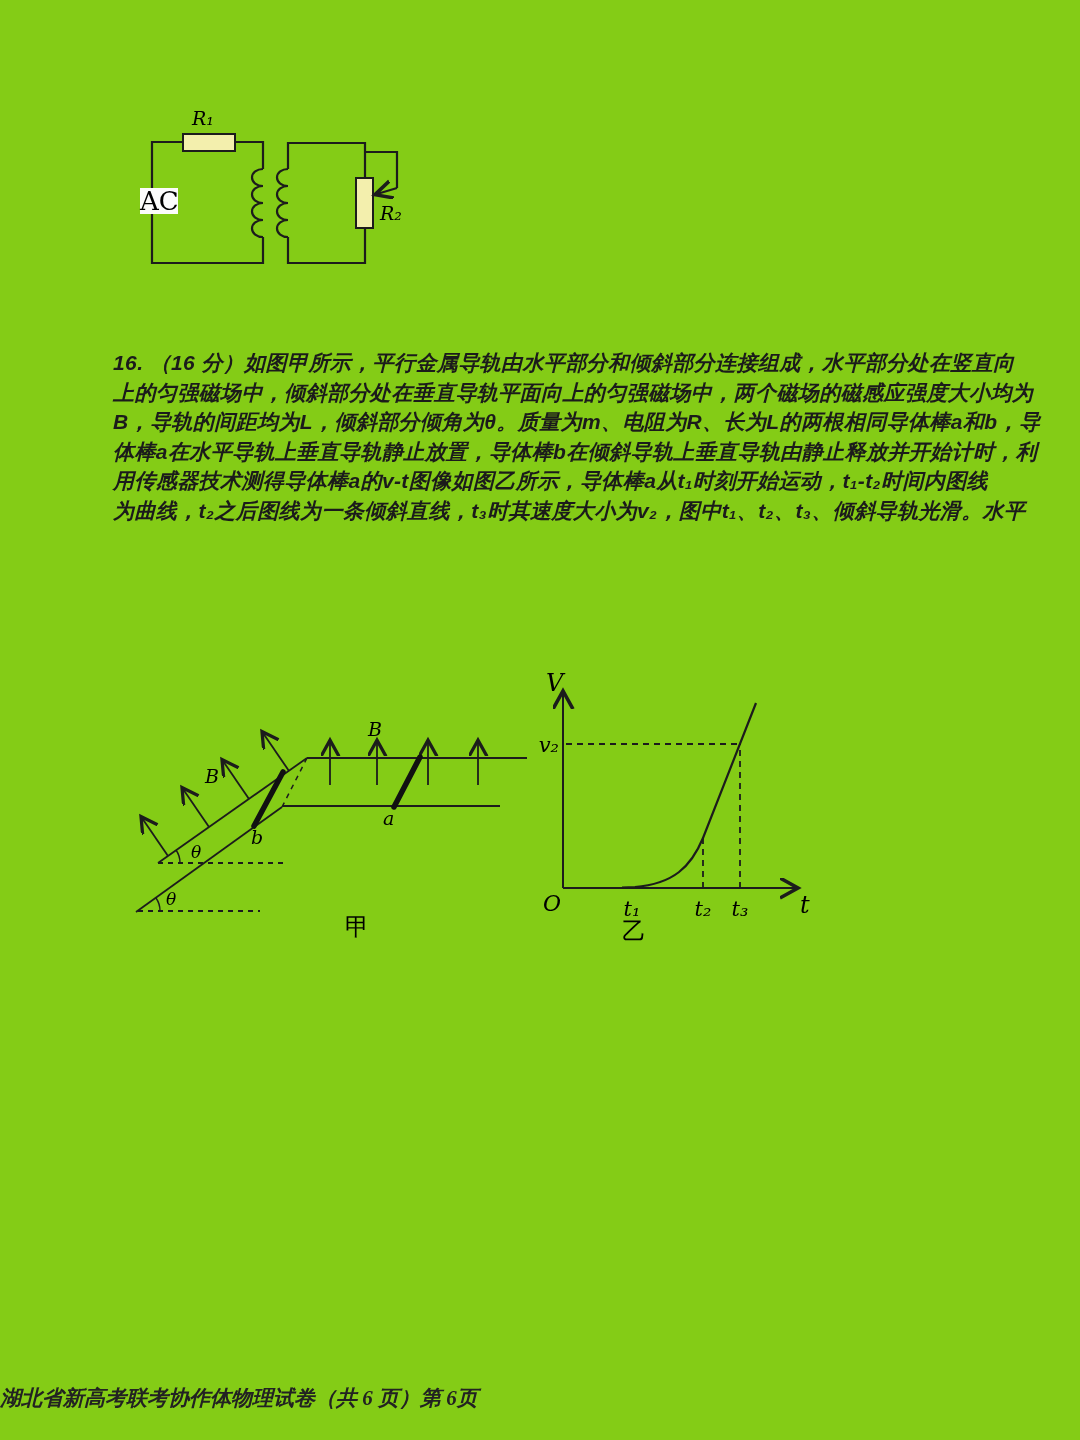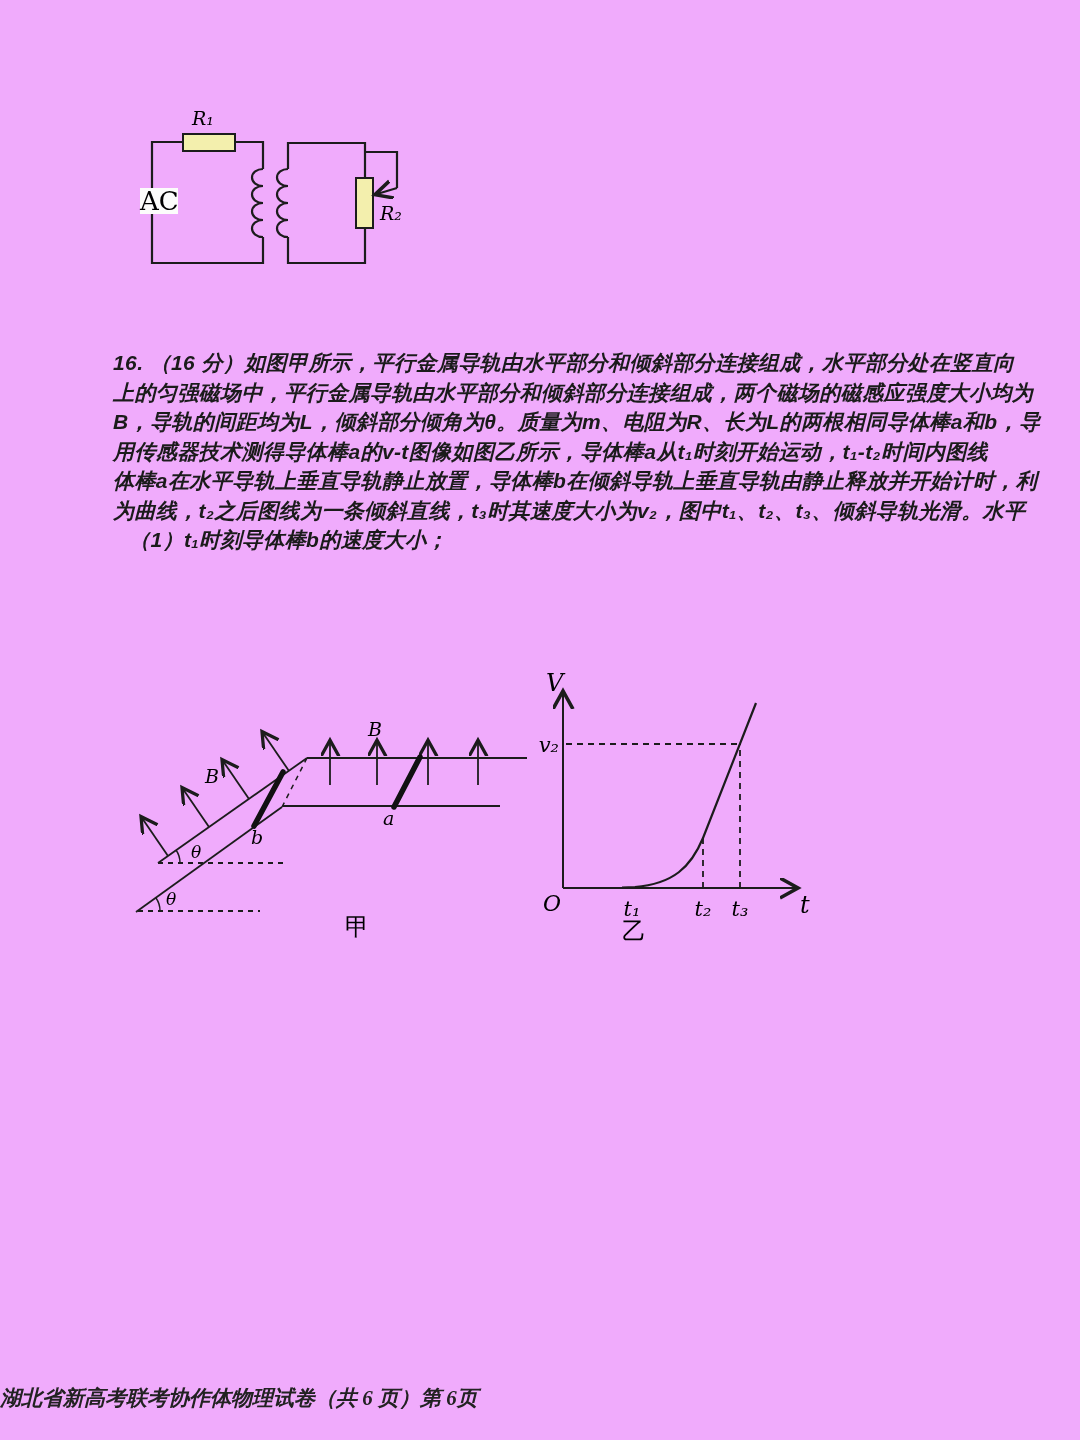--- a/index.html
+++ b/index.html
@@ -1,19 +1,19 @@
 <!DOCTYPE html>
 <html><head>
 <meta charset="utf-8">
 <style>
   html,body{margin:0;padding:0;}
   .page{
     position:relative;
     width:1080px;height:1440px;
-    background:#f0abfc;
+    background:#84cc16;
     font-family:"Liberation Sans","DejaVu Sans",sans-serif;
     color:#1b1b1b;
     overflow:hidden;
   }
   .figure-svg{position:absolute;}
   .qtext{
     position:absolute;
     left:113px;top:348px;
     width:900px;
     font-size:21px;
@@ -68,26 +68,25 @@
     <path d="M235,52 L267,52 L267,88" fill="none" stroke="#1c1c1c" stroke-width="2.2"></path>
     <line x1="267" y1="88" x2="247" y2="94" stroke="#1c1c1c" stroke-width="2.2" marker-end="url(#arr-c)"></line>
     <text x="250" y="120" font-size="19" class="math">R₂</text>
 
     <rect x="10" y="88" width="38" height="26" fill="#fcfcfb" stroke="none"></rect>
     <text x="10" y="110" font-size="26">AC</text>
   </svg>
 
   <div class="qtext">
     <div class="qline">16. （16 分）如图甲所示，平行金属导轨由水平部分和倾斜部分连接组成，水平部分处在竖直向</div>
-    <div class="qline">上的匀强磁场中，平行金属导轨由水平部分和倾斜部分连接组成，两个磁场的磁感应强度大小均为</div>
+    <div class="qline">上的匀强磁场中，倾斜部分处在垂直导轨平面向上的匀强磁场中，两个磁场的磁感应强度大小均为</div>
     <div class="qline">B，导轨的间距均为L，倾斜部分倾角为θ。质量为m、电阻为R、长为L的两根相同导体棒a和b，导</div>
+    <div class="qline">体棒a在水平导轨上垂直导轨静止放置，导体棒b在倾斜导轨上垂直导轨由静止释放并开始计时，利</div>
     <div class="qline">用传感器技术测得导体棒a的v-t图像如图乙所示，导体棒a从t₁时刻开始运动，t₁-t₂时间内图线</div>
-    <div class="qline">体棒a在水平导轨上垂直导轨静止放置，导体棒b在倾斜导轨上垂直导轨由静止释放并开始计时，利</div>
     <div class="qline">为曲线，t₂之后图线为一条倾斜直线，t₃时其速度大小为v₂，图中t₁、t₂、t₃、倾斜导轨光滑。水平</div>
-    <div class="qline sub">（1）t₁时刻导体棒b的速度大小；</div>
   </div>
 
   <svg class="figure-svg" style="left:125px;top:688px;" width="420" height="265" viewBox="0 0 420 265">
     <defs>
       <marker id="arr-j" markerWidth="12" markerHeight="12" refX="8" refY="5" orient="auto">
         <path d="M0,0 L9,5 L0,10" fill="none" stroke="#1c1c1c" stroke-width="1.8"></path>
       </marker>
     </defs>
 
     <line x1="182" y1="70" x2="402" y2="70" stroke="#1c1c1c" stroke-width="1.8"></line>

